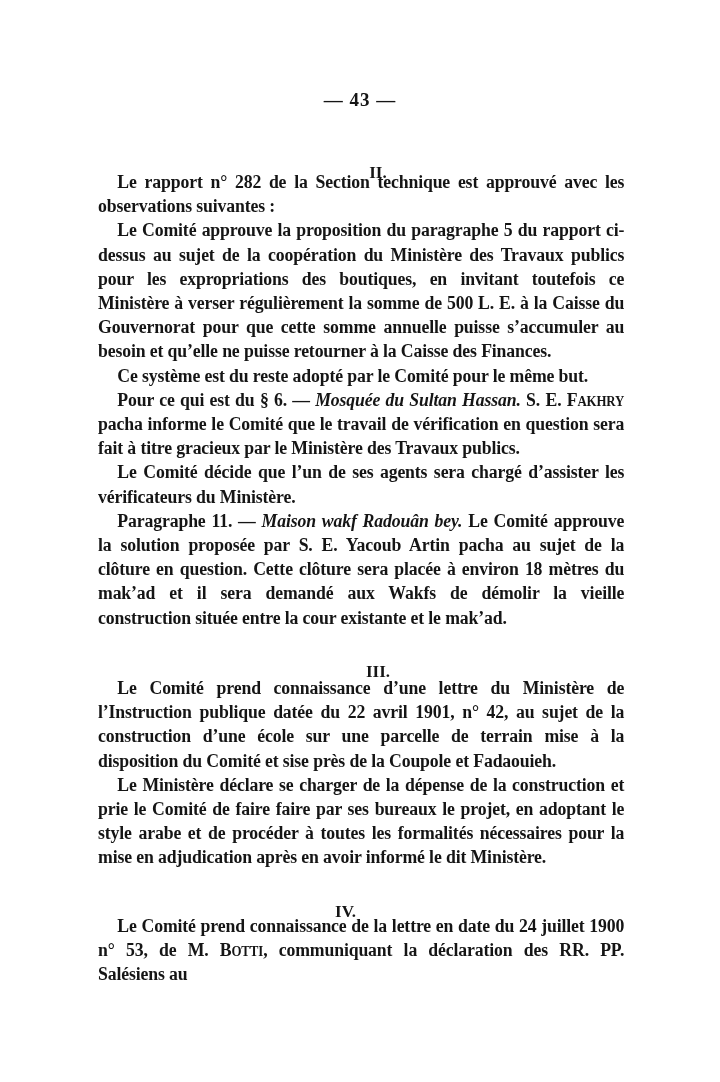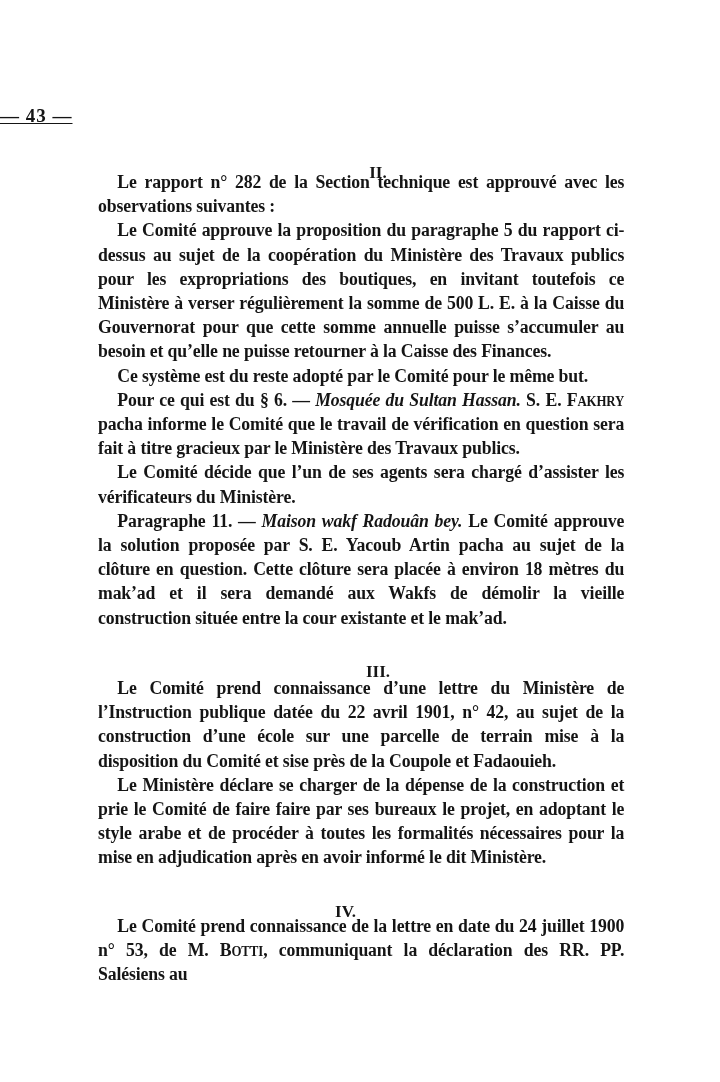--- a/index.html
+++ b/index.html
@@ -10,27 +10,27 @@
     body {
       width: 720px;
       height: 1082px;
       position: relative;
       overflow: hidden;
       font-family: "Liberation Serif", "DejaVu Serif", serif;
       color: #151515;
     }
     .page-number {
       position: absolute;
-      top: 105px;
+      top: 89px;
       left: 0;
       width: 720px;
+      text-align: center;
       font-size: 19px;
       font-weight: bold;
       letter-spacing: 1px;
-      text-decoration: underline;
     }
     .column {
       position: absolute;
       left: 98px;
       width: 526px;
       font-size: 19.3px;
       line-height: 24.2px;
       font-weight: bold;
       text-align: justify;
       letter-spacing: -0.15px;

